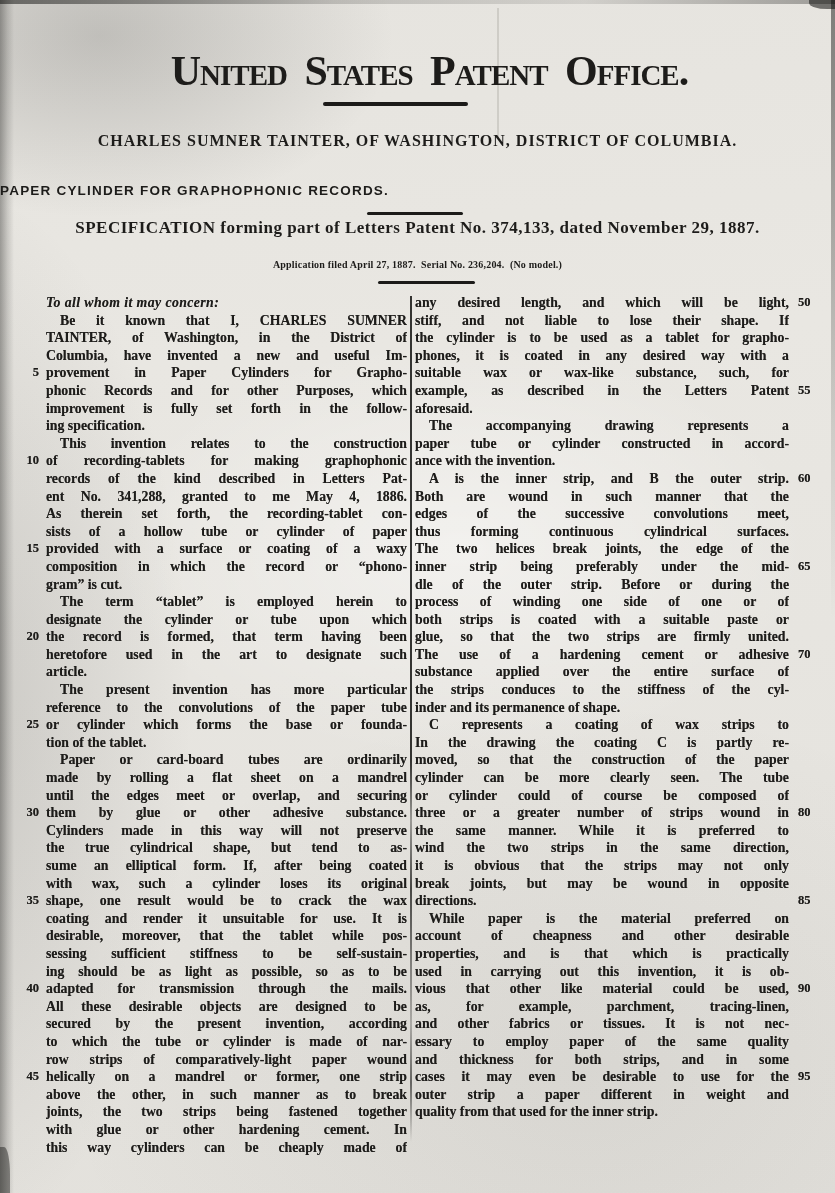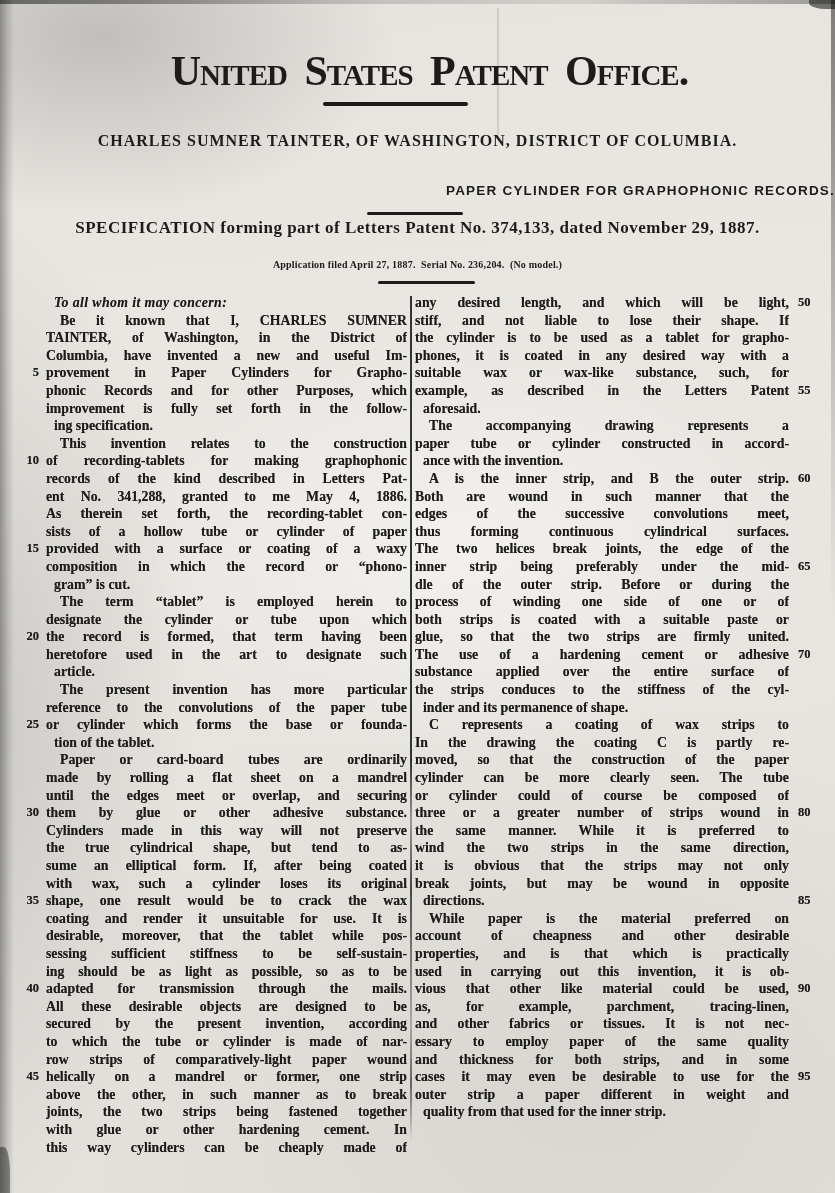--- a/index.html
+++ b/index.html
@@ -43,21 +43,21 @@
   .rule{position:absolute;background:#1c1b19;border-radius:2px;}
   .rule1{top:102px;left:323px;width:145px;height:4px;}
   .rule2{top:212px;left:367px;width:96px;height:3px;}
   .rule3{top:281px;left:378px;width:97px;height:3px;}
   .byline{
     position:absolute;top:132px;left:0;width:100%;
     text-align:center;font-weight:bold;font-size:16px;letter-spacing:1px;
   }
   .subject{
     position:absolute;top:183px;left:0;width:100%;
-    text-align:right;
+    text-align:left;
     font-family:"Liberation Sans",sans-serif;
     font-weight:bold;font-size:13.5px;letter-spacing:1.2px;
   }
   .spec{
     position:absolute;top:218px;left:0;width:100%;
     text-align:center;font-weight:bold;font-size:17px;letter-spacing:0.5px;
   }
   .app{
     position:absolute;top:259px;left:0;width:100%;
     text-align:center;font-weight:bold;font-size:10px;letter-spacing:0.2px;
@@ -81,21 +81,21 @@
       rgba(20,20,18,0.6) 93%,
       transparent);}
   .line{display:flex;height:17.6px;line-height:17.6px;
     font-size:13.8px;font-weight:bold;
     text-shadow:0 0 0.5px rgba(25,24,22,0.55);}
   .lnum{flex:none;font-size:12.5px;}
   .col-left .lnum{width:33px;text-align:right;padding-right:7px;}
   .col-right .lnum{width:31px;text-align:left;padding-left:9px;}
   .ltext{flex:1;min-width:0;overflow:hidden;
     text-align:justify;text-align-last:justify;}
-  .line.last .ltext{text-align-last:left;margin-left:8px;}
+  .line.last .ltext{text-align-last:left;}
   .line.indent .ltext{padding-left:14px;}
   .line.it .ltext{font-style:italic;letter-spacing:0.4px;}
 </style>
 </head>
 <body>
 
 <div class="page">
   <div class="edge-left"></div>
   <div class="edge-top"></div>
   <div class="edge-right"></div>

